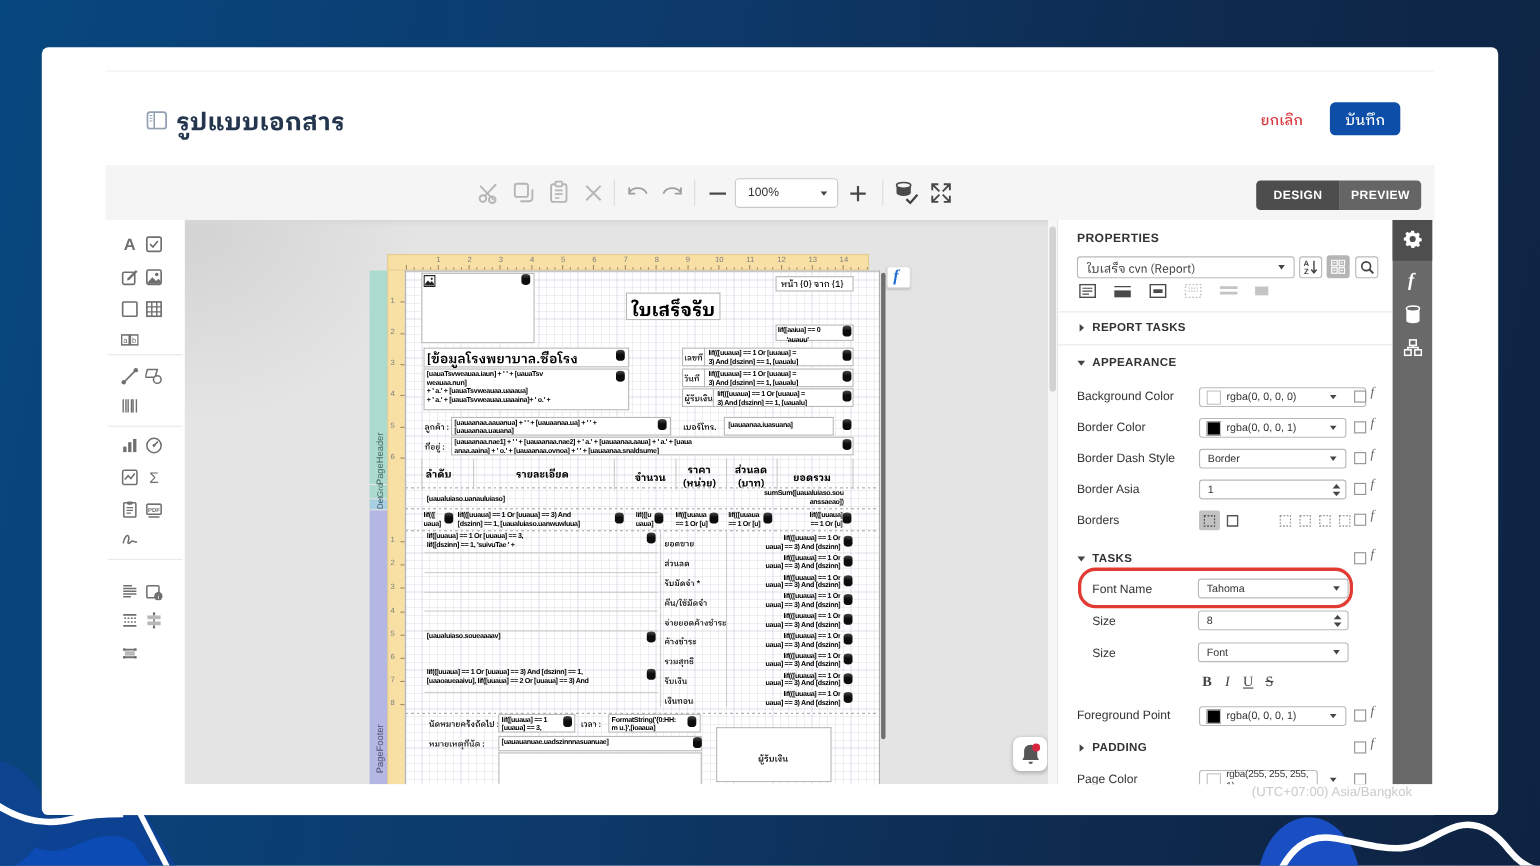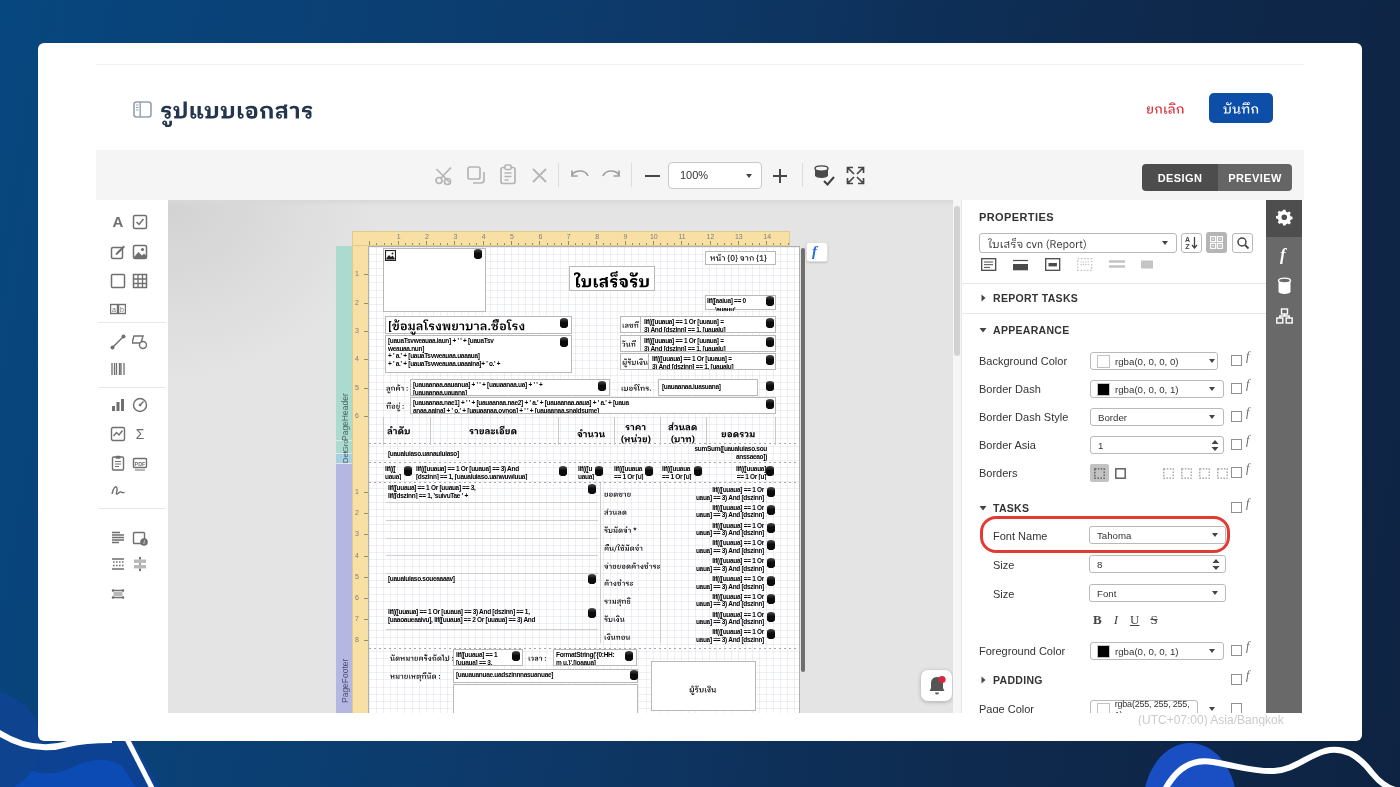--- a/index.html
+++ b/index.html
@@ -571,28 +571,28 @@
 <svg class="a" style="left:979px;top:294px" width="8" height="8" viewBox="0 0 8 8">
     <path d="M2.5,0.5 L6.5,4 L2.5,7.5 Z" fill="#444"></path>
   </svg>
 <div class="a" style="left:993px;top:292px;font-size:10.5px;font-weight:bold;letter-spacing:.3px;color:#333">REPORT TASKS</div>
 <div class="sep" style="left:962px;top:313px;width:304px"></div>
 <svg class="a" style="left:979px;top:326px" width="8" height="8" viewBox="0 0 8 8">
     <path d="M0.5,2 L7.5,2 L4,6.5 Z" fill="#444"></path>
   </svg>
 <div class="a" style="left:993px;top:324px;font-size:10.5px;font-weight:bold;letter-spacing:.3px;color:#333">APPEARANCE</div>
 <div class="a" style="left:979px;top:355px;font-size:11px;color:#333">Background Color</div>
-<div class="ctl" style="left:1090px;top:352px;width:128px">
+<div class="ctl" style="left:1090px;top:352px;width:152px">
     <span class="sw" style="background:#fff"></span>
     <span style="margin-left:5px">rgba(0, 0, 0, 0)</span>
   </div>
 <div class="car" style="left:1209px;top:359px"></div>
 <div class="chk" style="left:1231px;top:355px"></div>
 <div class="fit" style="left:1246px;top:349px">f</div>
-<div class="a" style="left:979px;top:383px;font-size:11px;color:#333">Border Dash</div>
+<div class="a" style="left:979px;top:383px;font-size:11px;color:#333">Border Color</div>
 <div class="ctl" style="left:1090px;top:380px;width:134px">
     <span class="sw" style="background:#000"></span>
     <span style="margin-left:5px">rgba(0, 0, 0, 1)</span>
   </div>
 <div class="car" style="left:1209px;top:387px"></div>
 <div class="chk" style="left:1231px;top:383px"></div>
 <div class="fit" style="left:1246px;top:377px">f</div>
 <div class="a" style="left:979px;top:411px;font-size:11px;color:#333">Border Dash Style</div>
 <div class="ctl" style="left:1090px;top:408px;width:134px">
     <span style="margin-left:7px">Border</span>
@@ -651,21 +651,21 @@
 <svg class="a" style="left:1212px;top:559px" width="8" height="11" viewBox="0 0 8 11">
 <path d="M4,0 L7.5,4 L0.5,4 Z" fill="#444"></path>
     <path d="M4,11 L7.5,7 L0.5,7 Z" fill="#444"></path>
   </svg>
 <div class="a" style="left:993px;top:588px;font-size:11px;color:#333">Size</div>
 <div class="ctl" style="left:1089px;top:584px;width:137px">
     <span style="margin-left:7px">Font</span>
   </div>
 <div class="car" style="left:1212px;top:591px"></div>
 <div class="a" style="left:1093px;top:612px;font-family:'Liberation Serif',serif;font-size:13px;color:#444"><b>B</b><span style="margin-left:12px;font-style:italic">I</span><span style="margin-left:12px;text-decoration:underline">U</span><span style="margin-left:11px;text-decoration:line-through">S</span></div>
-<div class="a" style="left:979px;top:645px;font-size:11px;color:#333">Foreground Color</div>
+<div class="a" style="left:979px;top:645px;font-size:11px;color:#333">Foreground Point</div>
 <div class="ctl" style="left:1090px;top:642px;width:134px">
     <span class="sw" style="background:#000"></span>
     <span style="margin-left:5px">rgba(0, 0, 0, 1)</span>
   </div>
 <div class="car" style="left:1209px;top:649px"></div>
 <div class="chk" style="left:1231px;top:645px"></div>
 <div class="fit" style="left:1246px;top:639px">f</div>
 <svg class="a" style="left:979px;top:676px" width="8" height="8" viewBox="0 0 8 8">
     <path d="M2.5,0.5 L6.5,4 L2.5,7.5 Z" fill="#444"></path>
   </svg>

